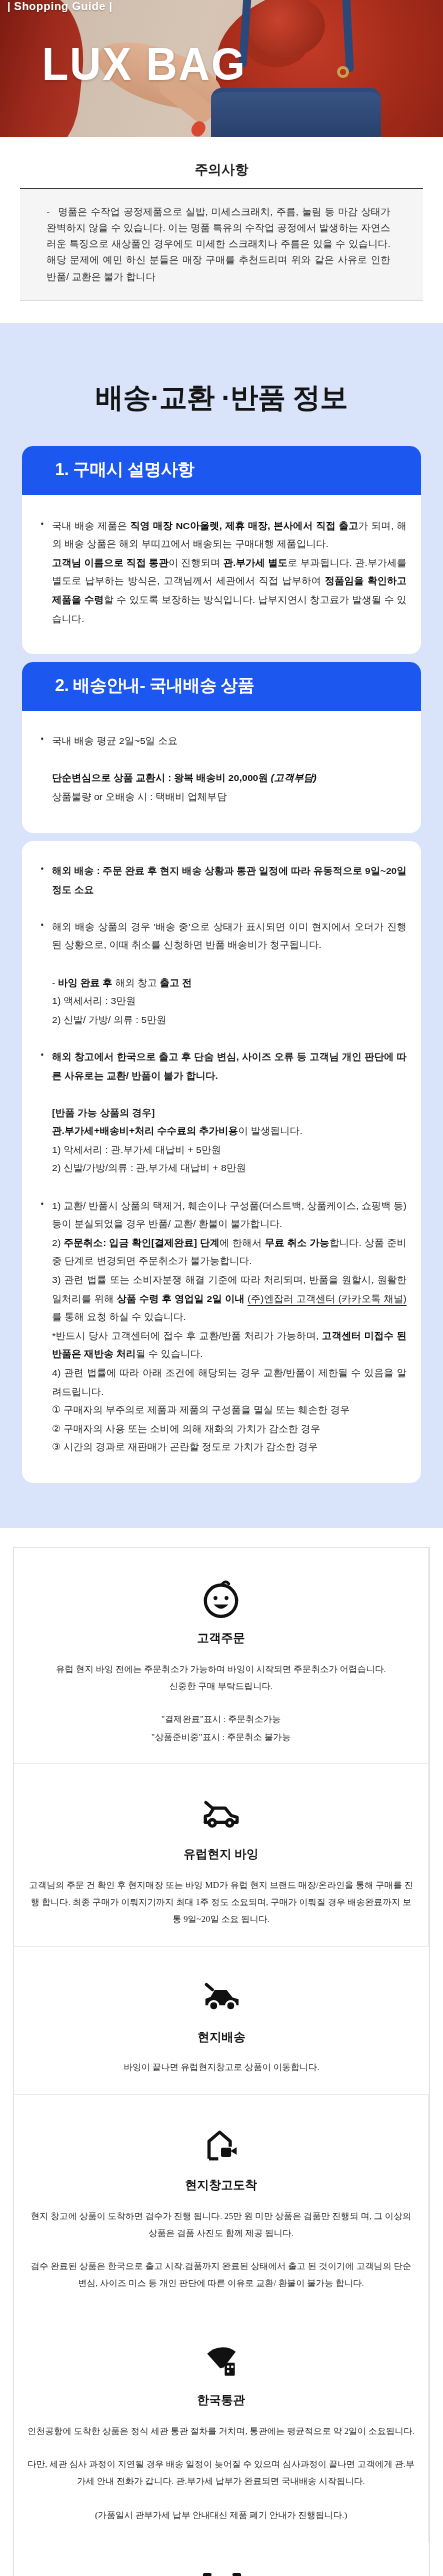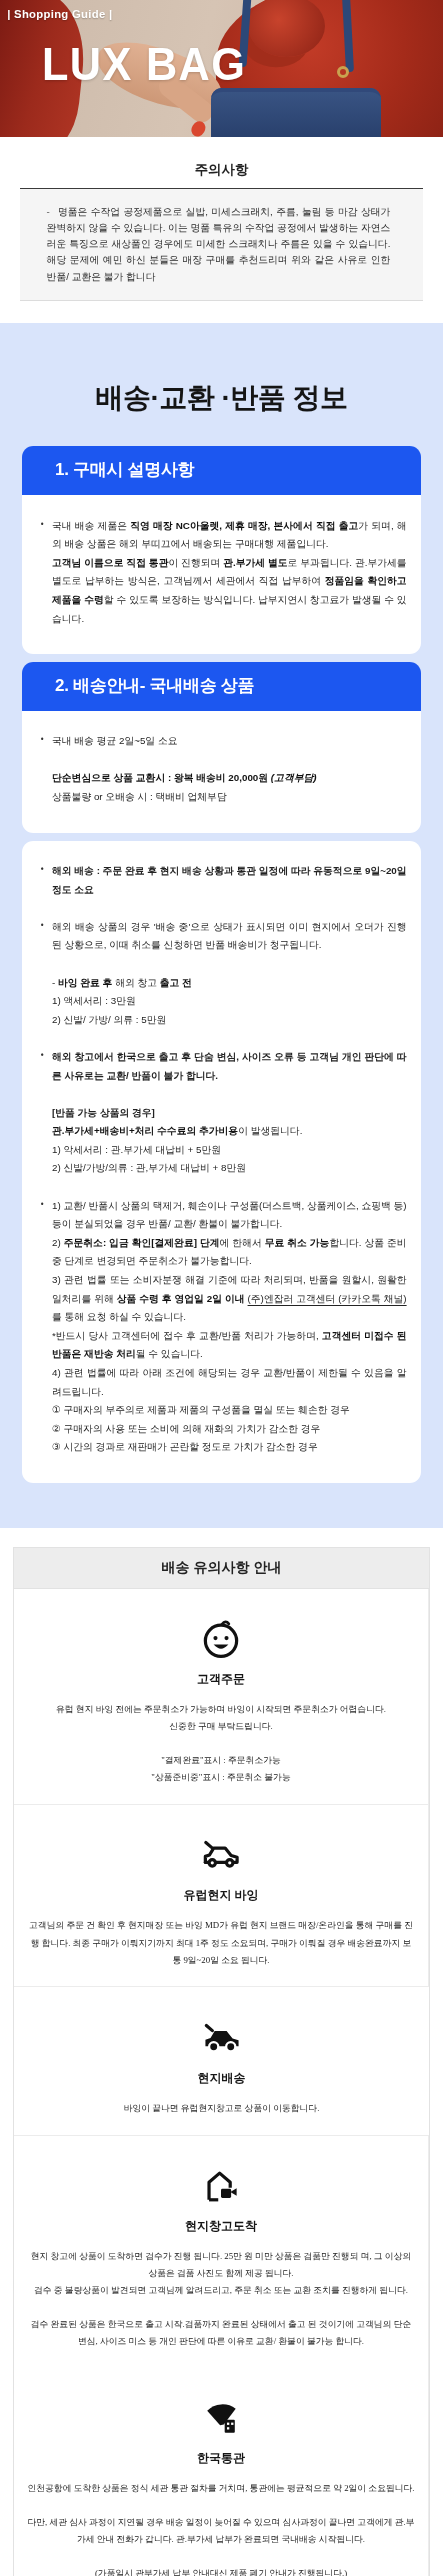--- a/index.html
+++ b/index.html
@@ -15,21 +15,21 @@
   .hero .arm-left { position:absolute; left:-31px; top:-10.3px; width:113px; height:165px; background: linear-gradient(100deg,#6e140f 0%, #9c2a1c 60%, #b03524 100%); transform: rotate(6deg); border-radius: 0 45% 35% 0; }
   .hero .body-right { position:absolute; right:-41px; top:-15.5px; width:268px; height:175px; background: radial-gradient(circle at 35% 35%, #c23b27 0%, #a52b1a 45%, #7e1d12 100%); border-radius: 45% 0 0 30%; }
   .hero .knot { position:absolute; right:118px; top:-5.2px; width:77px; height:62px; background: radial-gradient(circle at 40% 40%, #c8432c, #8c2215); border-radius: 50%; box-shadow: -10.3px 15.5px 0 -5.2px #a22d1b; }
   .hero .hand { position:absolute; left:95px; top:49px; width:129px; height:54px; background: linear-gradient(180deg,#e0b193,#cd9877); border-radius: 46% 60% 50% 60%; transform: rotate(16deg); }
   .hero .finger { position:absolute; left:155px; top:88px; width:62px; height:21.6px; background:#d8a585; border-radius: 12.4px; transform: rotate(38deg); }
   .hero .nail { position:absolute; left:192px; top:121px; width:13.4px; height:15.5px; background:#d9472f; border-radius: 50%; transform: rotate(30deg); }
   .hero .bag { position:absolute; left:211px; bottom:-28px; width:170px; height:77px; background: linear-gradient(180deg,#3a5585 0%, #2b4370 55%, #20345a 100%); border-radius: 11.3px 11.3px 5.2px 5.2px; box-shadow: inset 0 7.2px 0 -3.1px #31497a; }
   .hero .strap-a { position:absolute; left:241px; top:-5.2px; width:8.2px; height:72px; background:#2c4878; border-radius:4.1px; transform: rotate(4deg); }
   .hero .strap-b { position:absolute; left:344px; top:-5.2px; width:8.2px; height:77px; background:#2c4878; border-radius:4.1px; transform: rotate(-3deg); }
   .hero .ring { position:absolute; left:337px; top:66px; width:12.4px; height:12.4px; border:3.1px solid #c9a24f; border-radius:50%; background:transparent; }
-  .hero-tagline { position:absolute; left:7.2px; top:8px; color:#fff; font-size:11.3px; font-weight:bold; letter-spacing:0.3px; text-shadow:0 0.5px 1.5px rgba(0,0,0,.25); }
+  .hero-tagline { position:absolute; left:7.2px; top:0; color:#fff; font-size:11.3px; font-weight:bold; letter-spacing:0.3px; text-shadow:0 0.5px 1.5px rgba(0,0,0,.25); }
   .hero-title { position:absolute; left:42px; top:40px; margin:0; color:#fff; font-size:47px; font-weight:bold; letter-spacing:1.5px; line-height:1; text-shadow:0 1px 3.1px rgba(0,0,0,.2); transform: scaleX(.92); transform-origin:left; }
   
   .caution { background:#fff; padding:24px 0 22px; }
   .caution-title { margin:0 0 9.3px; text-align:center; font-size:13.4px; font-weight:bold; color:#222; }
   .caution-box { margin:0 19.6px; background:#f5f5f5; border-top:1px solid #3a3a3a; border-bottom:0.5px solid #dcdcdc; padding:14.4px 33px 15.5px 27px; }
   .caution-box p { margin:0; font-size:9.8px; line-height:1.66; text-align:justify; color:#2b2b2b; }
   .caution-box .dash { display:inline-block; width:11.3px; color:#555; }
   
   .zone { background:#d9e4fb; padding:0 22px; }
   .zone-shipping { padding-top:56px; padding-bottom:45px; }
@@ -128,21 +128,20 @@
           <p class="para">4)  관련 법률에 따라 아래 조건에 해당되는 경우 교환/반품이 제한될 수 있음을 알려드립니다.</p>
           <p class="para">① 구매자의 부주의로 제품과 제품의 구성품을 멸실 또는 훼손한 경우</p>
           <p class="para">② 구매자의 사용 또는 소비에 의해 재화의 가치가 감소한 경우</p>
           <p class="para">③ 시간의 경과로 재판매가 곤란할 정도로 가치가 감소한 경우</p>
         </div>
     </article>
   </section>
 
   <section class="guide">
     <div class="guide-box">
-      <div class="guide-head">배송 유의사항 안내</div>
       <div class="guide-grid">
 
         <div class="step">
           <div class="step-icon">
             <svg viewBox="0 0 100 100">
                 <circle cx="50" cy="54" r="34" fill="none" stroke="#111" stroke-width="7"></circle>
                 <circle cx="38" cy="48" r="4.5" fill="#111"></circle>
                 <circle cx="62" cy="48" r="4.5" fill="#111"></circle>
                 <path d="M34 62 q16 18 32 0 z" fill="#111"></path>
                 <path d="M52 18 q8 -10 15 -1" fill="none" stroke="#111" stroke-width="6" stroke-linecap="round"></path>
@@ -194,21 +193,20 @@
             <svg viewBox="0 0 100 100" fill="none" stroke="#111" stroke-width="7" stroke-linejoin="round">
                 <path d="M24 80 V42 l23-20 23 20 v12"></path>
                 <path d="M24 80 h20"></path>
                 <rect x="50" y="56" width="22" height="20" rx="3" fill="#111" stroke="none"></rect>
                 <path d="M72 62 l12-7 v16 l-12-7 z" fill="#111" stroke="none"></path>
               </svg>
           </div>
           <div class="step-label">현지창고도착</div>
           <div class="step-text">
               <p class="para">현지 창고에 상품이 도착하면 검수가 진행 됩니다. 25만 원 미만 상품은 검품만 진행되 며, 그 이상의 상품은 검품 사진도 함께 제공 됩니다.</p>
-              <p class="para">검수 중 불량상품이 발견되면 고객님께 알려드리고, 주문 취소 또는 교환 조치를 진행하게 됩니다.</p>
               <p class="para gap">검수 완료된 상품은 한국으로 출고 시작.검품까지 완료된 상태에서 출고 된 것이기에 고객님의 단순 변심, 사이즈 미스 등 개인 판단에 따른 이유로 교환/ 환불이 불가능 합니다.</p>
             </div>
         </div>
 
         <div class="step">
           <div class="step-icon">
             <svg viewBox="0 0 100 100">
                 <path d="M48 66 L20 34 A46 44 0 0 1 82 30 L56 64 Z" fill="#111"></path>
                 <rect x="58" y="54" width="22" height="28" rx="2" fill="#111"></rect>
                 <rect x="63" y="60" width="5" height="5" fill="#fff"></rect>

